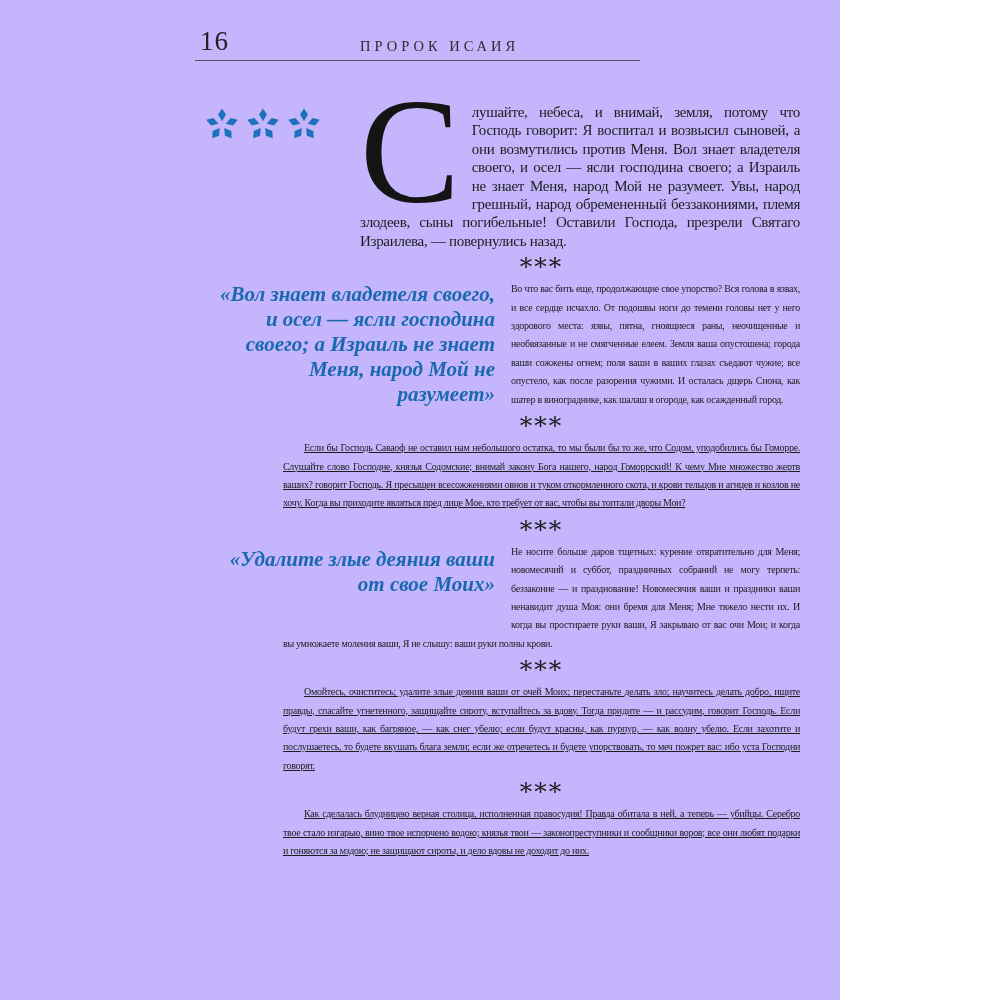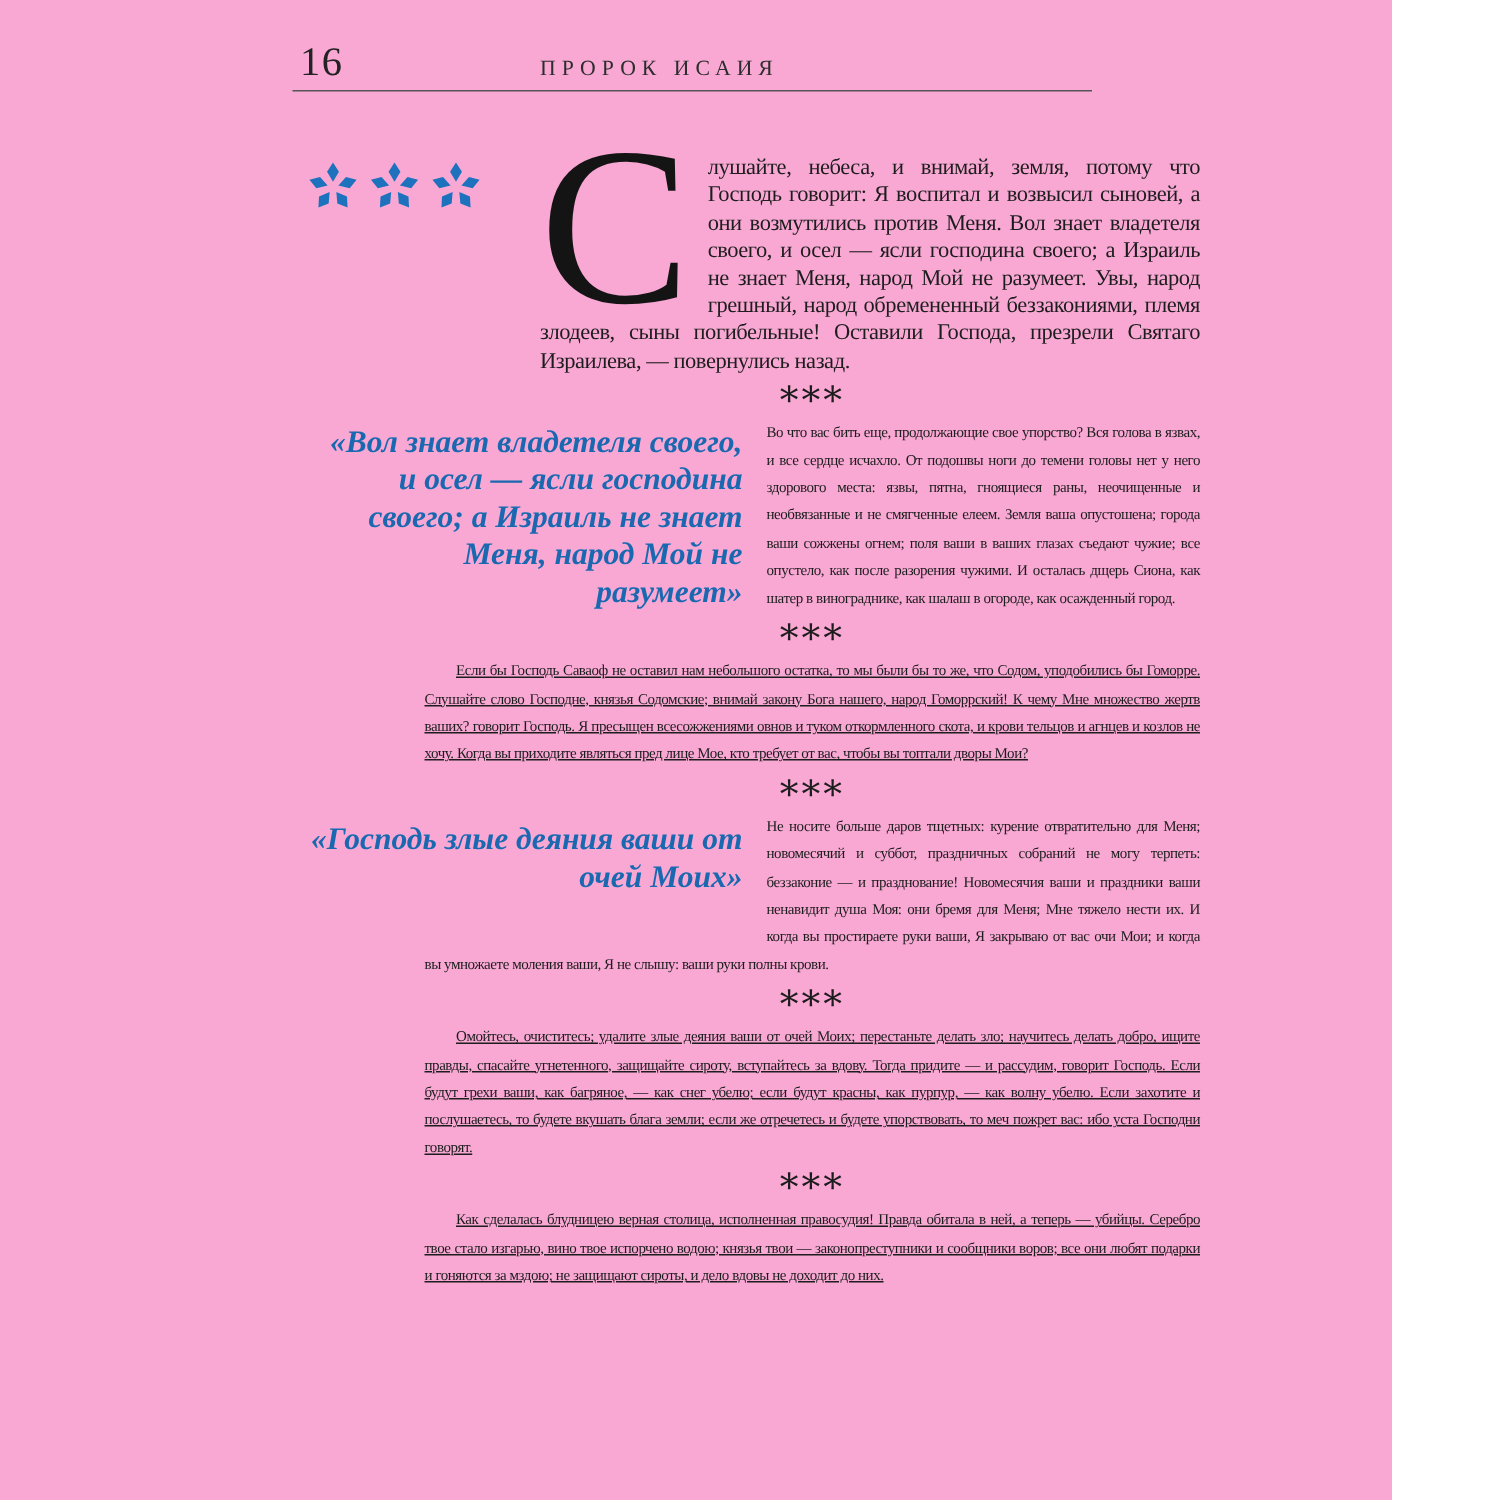--- a/index.html
+++ b/index.html
@@ -4,22 +4,22 @@
 <style>
   :root{
     --flower-blue:#1e72bd;
     --quote-blue:#1a69b0;
     --text:#1d1d1d;
     --rule:#555555;
   }
   *{box-sizing:border-box;}
   html,body{margin:0;padding:0;background:#ffffff;overflow:hidden;}
   .page{
-    width:928px;height:1000px;position:relative;overflow:hidden;
-    background:#f9a8d4;color:var(--text);
+    width:840px;height:1000px;position:relative;overflow:hidden;
+    background:#c4b5fd;color:var(--text);
     font-family:"Liberation Serif", serif;
   }
   .content{margin:0 200px;position:relative;}
 
   
   .pagehead{
     position:relative;height:61px;
     margin-left:-5px;padding-left:5px;
     border-bottom:1.6px solid var(--rule);
   }
@@ -125,21 +125,21 @@
           <p class="para">Во что вас бить еще, продолжающие свое упорство? Вся голова в язвах, и все сердце исчахло. От подошвы ноги до темени головы нет у него здорового места: язвы, пятна, гноящиеся раны, неочищенные и необвязанные и не смягченные елеем. Земля ваша опустошена; города ваши сожжены огнем; поля ваши в ваших глазах съедают чужие; все опустело, как после разорения чужими. И осталась дщерь Сиона, как шатер в винограднике, как шалаш в огороде, как осажденный город.</p>
         </div>
 
         <div class="section">
           <div class="divider">***</div>
           <p class="para indent">Если бы Господь Саваоф не оставил нам небольшого остатка, то мы были бы то же, что Содом, уподобились бы Гоморре. Слушайте слово Господне, князья Содомские; внимай закону Бога нашего, народ Гоморрский! К чему Мне множество жертв ваших? говорит Господь. Я пресыщен всесожжениями овнов и туком откормленного скота, и крови тельцов и агнцев и козлов не хочу. Когда вы приходите являться пред лице Мое, кто требует от вас, чтобы вы топтали дворы Мои?</p>
         </div>
 
         <div class="section">
           <div class="divider">***</div>
-          <div class="pq pq2">«Господь злые деяния ваши от очей Моих»</div>
+          <div class="pq pq2">«Удалите злые деяния ваши от свое Моих»</div>
           <p class="para">Не носите больше даров тщетных: курение отвратительно для Меня; новомесячий и суббот, праздничных собраний не могу терпеть: беззаконие — и празднование! Новомесячия ваши и праздники ваши ненавидит душа Моя: они бремя для Меня; Мне тяжело нести их. И когда вы простираете руки ваши, Я закрываю от вас очи Мои; и когда вы умножаете моления ваши, Я не слышу: ваши руки полны крови.</p>
         </div>
 
         <div class="section">
           <div class="divider">***</div>
           <p class="para indent">Омойтесь, очиститесь; удалите злые деяния ваши от очей Моих; перестаньте делать зло; научитесь делать добро, ищите правды, спасайте угнетенного, защищайте сироту, вступайтесь за вдову. Тогда придите — и рассудим, говорит Господь. Если будут грехи ваши, как багряное, — как снег убелю; если будут красны, как пурпур, — как волну убелю. Если захотите и послушаетесь, то будете вкушать блага земли; если же отречетесь и будете упорствовать, то меч пожрет вас: ибо уста Господни говорят.</p>
         </div>
 
         <div class="section">
           <div class="divider">***</div>

